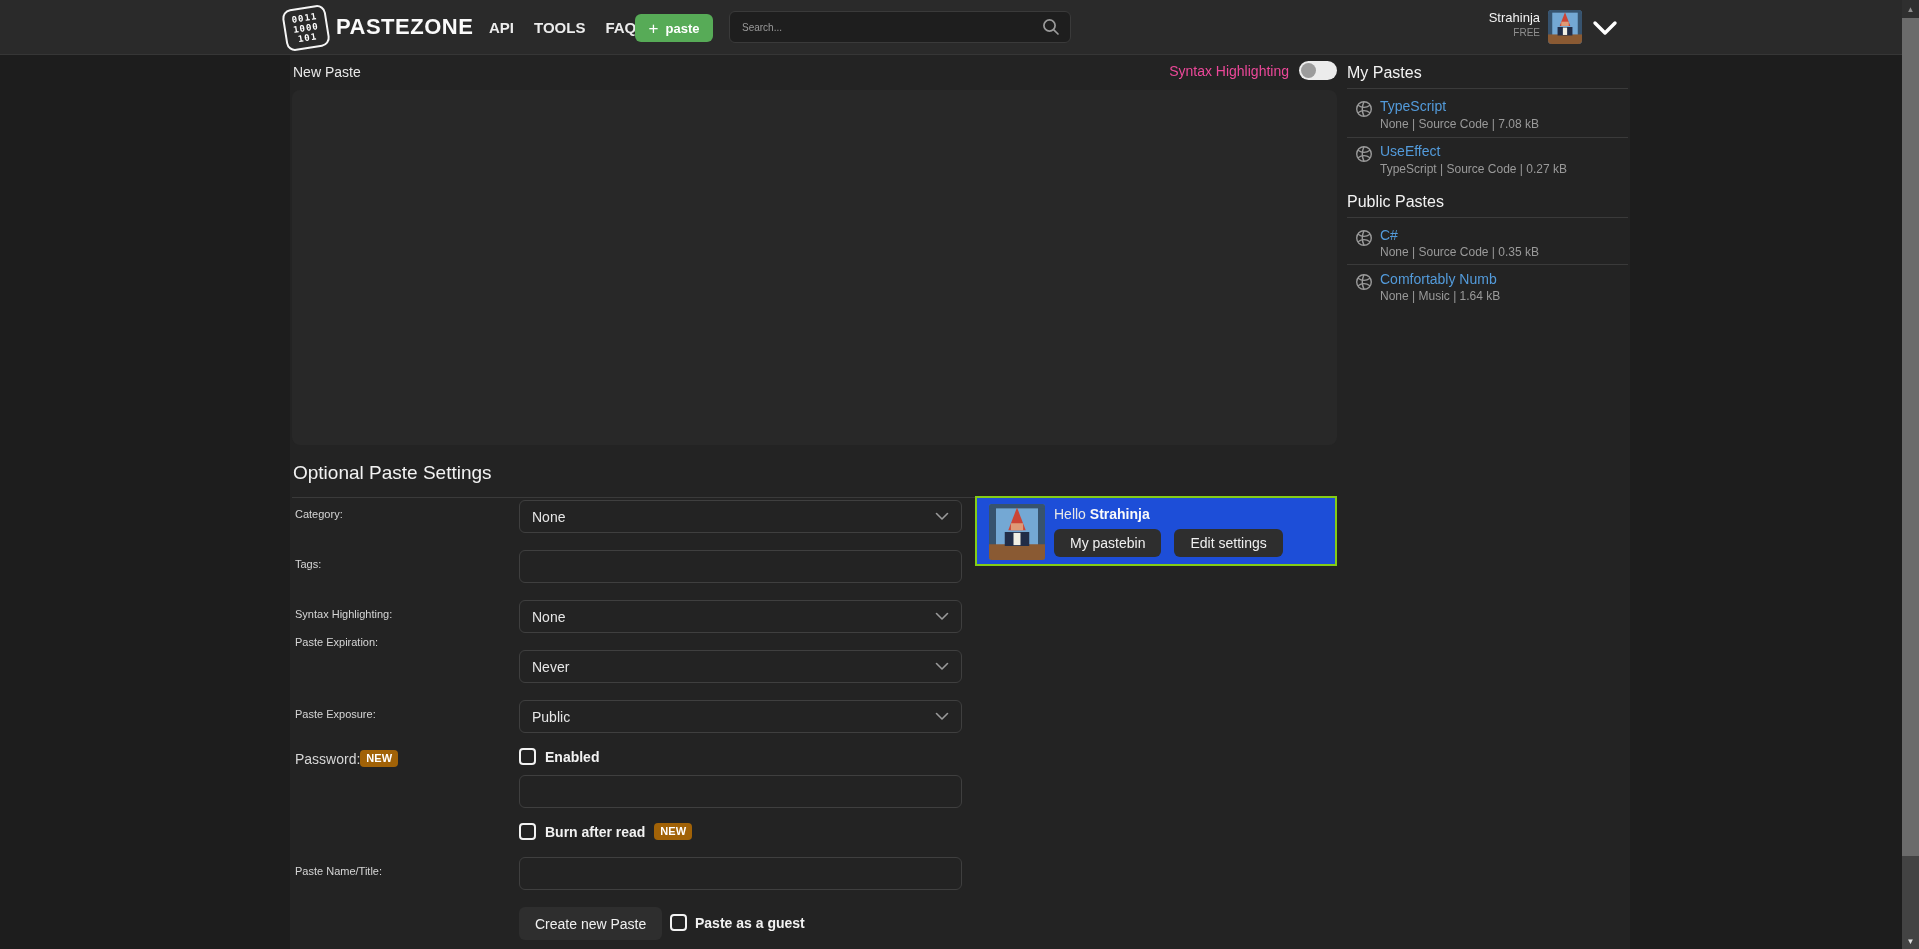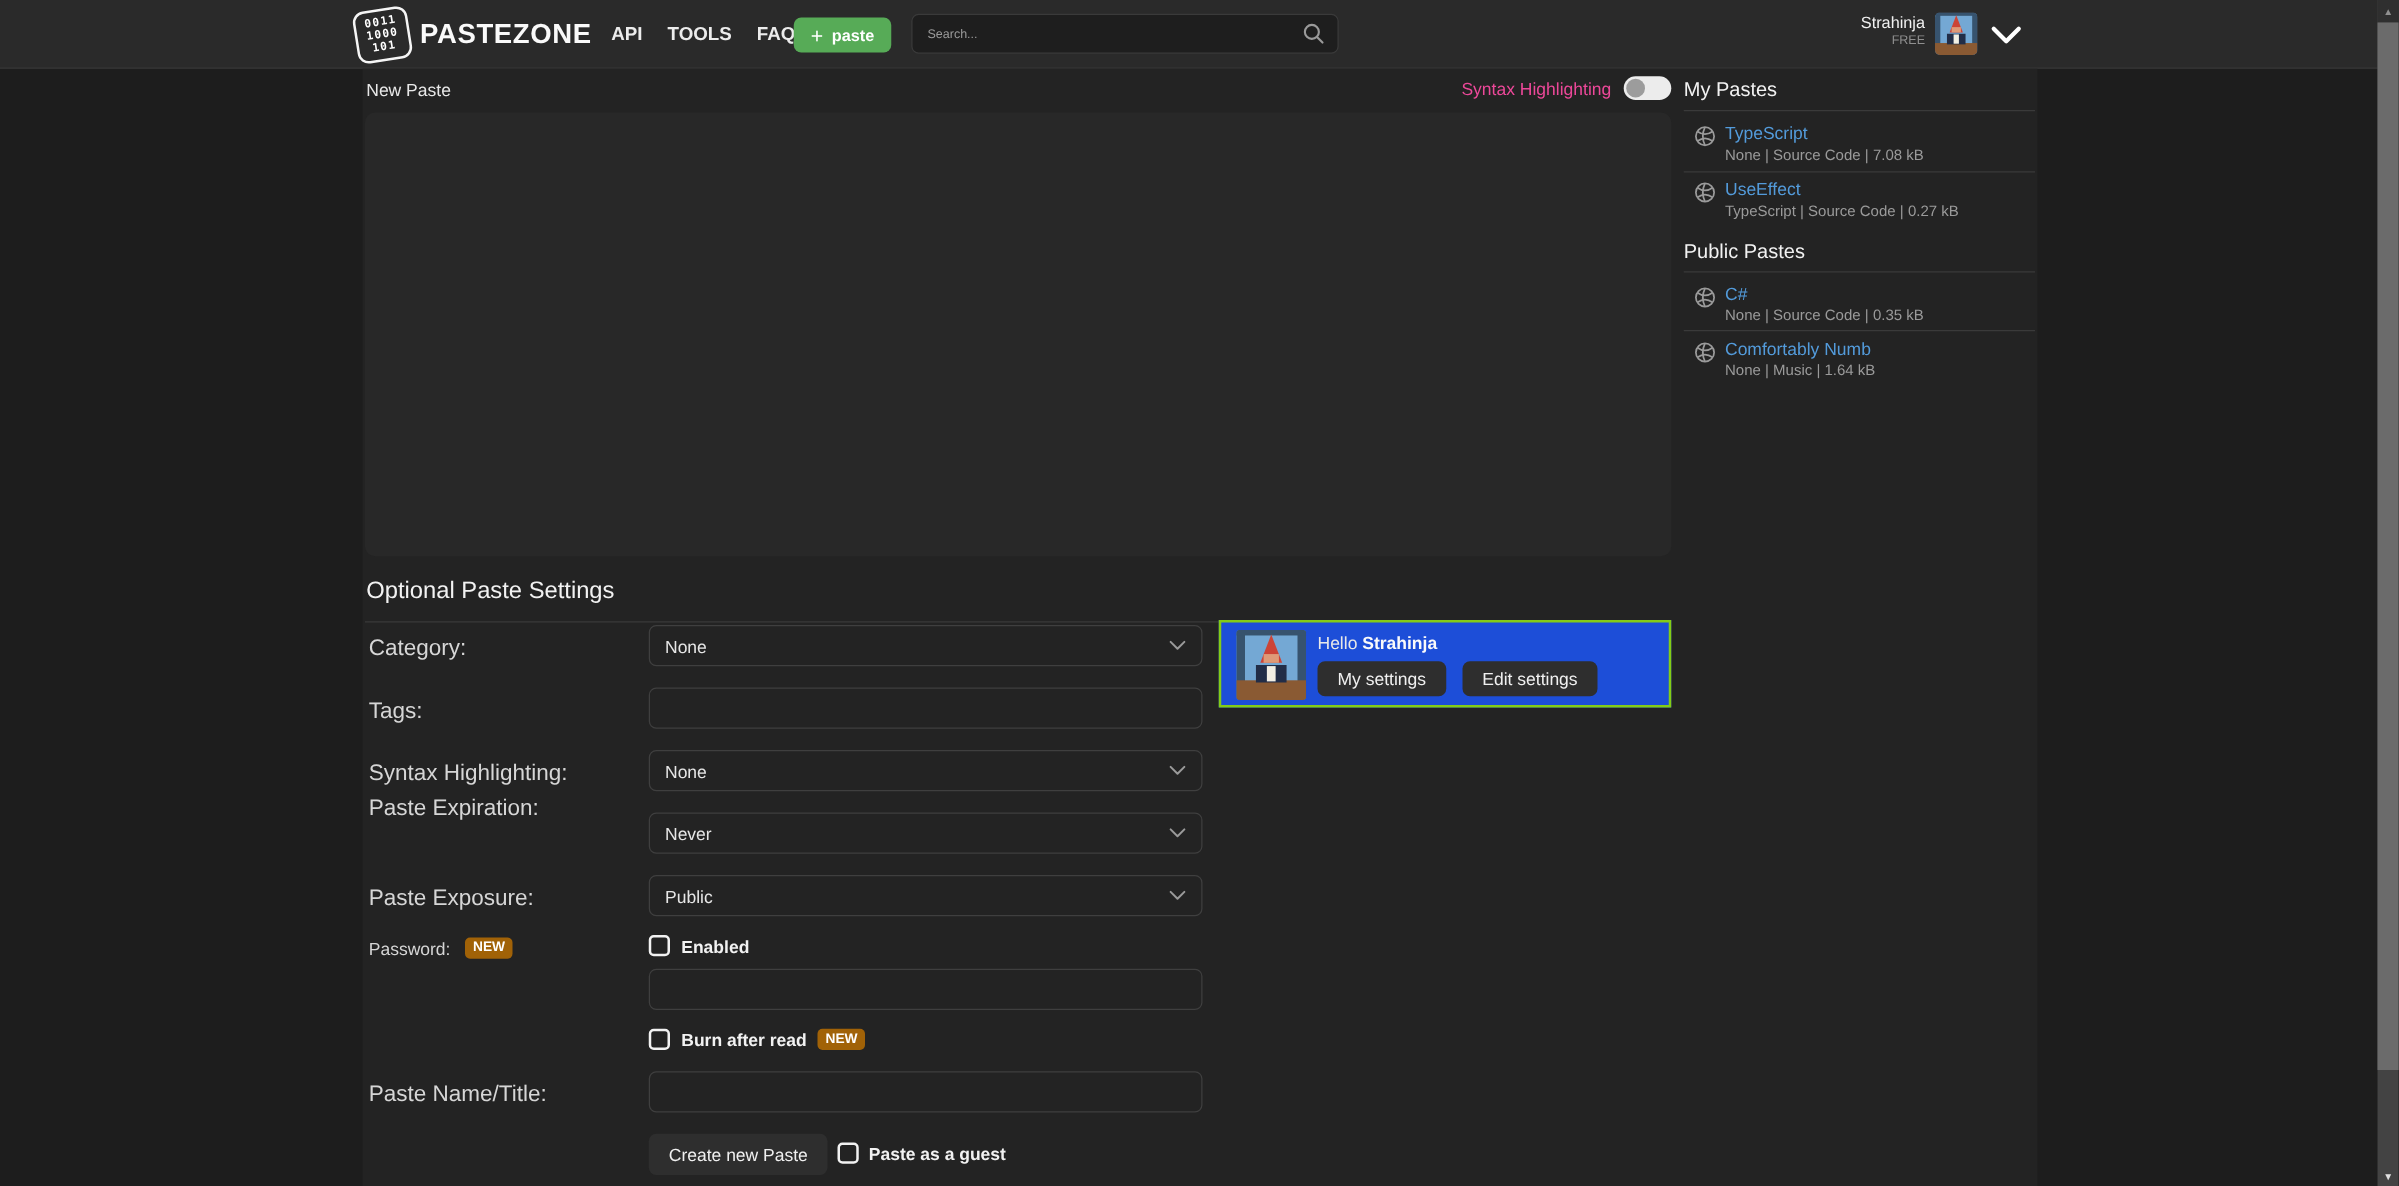--- a/index.html
+++ b/index.html
@@ -64,21 +64,21 @@
 
   .editor {
     position:absolute; left:0; top:35px; width:1045px; height:355px;
     background:#282828; border:none; border-radius:8px; resize:none; outline:none;
     color:#e8e8e8; font-family:"DejaVu Sans Mono", monospace; font-size:13px; padding:10px;
   }
 
   .settings-heading { position:absolute; left:1px; top:407px; font-size:19px; font-weight:400; color:#f2f2f2; }
   .settings-divider { position:absolute; left:0; top:442px; width:1045px; height:1px; background:#3a3a3a; }
 
-  .form-label { position:absolute; left:3px; font-size:18px; color:#d6d6d6; }
+  .form-label { position:absolute; left:3px; font-size:11px; color:#d6d6d6; }
   .control { position:absolute; left:227px; width:443px; height:33px; }
   .selectbox {
     background:#232323; border:1px solid #3f3f3f; border-radius:6px;
     display:flex; align-items:center; justify-content:space-between;
     padding:0 12px; cursor:pointer;
   }
   .selectbox .sel-value { font-size:14px; color:#e6e6e6; }
   .textinput {
     background:#232323; border:1px solid #3f3f3f; border-radius:6px;
     color:#e6e6e6; font-size:14px; padding:0 12px; outline:none; font-family:inherit;
@@ -87,21 +87,21 @@
   .check-row { position:absolute; left:227px; display:flex; align-items:center; gap:9px; }
   .checkbox {
     display:inline-block; width:17px; height:17px; border:2px solid #f2f2f2;
     border-radius:4px; background:transparent; cursor:pointer; flex:none;
   }
   .check-label { font-size:14px; font-weight:700; color:#f2f2f2; }
   .badge-new {
     display:inline-block; background:#a16207; color:#fff; font-size:11px;
     font-weight:700; padding:2px 6px; border-radius:4px; line-height:13px;
   }
-  .password-label-row { position:absolute; left:3px; top:695px; display:flex; align-items:center; gap:12px; }
+  .password-label-row { position:absolute; left:3px; top:695px; display:flex; align-items:center; gap:0; }
   .btn-dark {
     background:#2e2e2e; border:none; border-radius:6px; color:#f0f0f0;
     font-size:14px; font-family:inherit; cursor:pointer; padding:0 16px; height:33px;
   }
   .submit-btn { position:absolute; left:227px; top:852px; height:33px; }
   .guest-row { position:absolute; left:378px; top:859px; display:flex; align-items:center; gap:8px; }
 
   
   .hello-card {
     position:absolute; left:685px; top:441px; width:362px; height:70px;
@@ -279,21 +279,21 @@
         <rect x="14" y="16.5" width="4" height="7" fill="#f2efe4"></rect>
         <polygon points="16,2 11,15 21,15" fill="#cc4436"></polygon>
         <rect x="12.5" y="11" width="7" height="4" fill="#df9a77"></rect>
       </svg>
     </div>
     <div class="hello-greeting">
       <span>Hello</span>
       <b>Strahinja</b>
     </div>
     <div class="hello-buttons">
-      <button class="btn-dark">My settings</button>
+      <button class="btn-dark">My pastebin</button>
       <button class="btn-dark">Edit settings</button>
     </div>
   </div>
 
   <div class="sidebar">
     <div class="side-heading" style="top:9px;">My Pastes</div>
     <div class="side-divider" style="top:33px;"></div>
 
     <span class="paste-item-icon" style="top:45px;">
       <svg width="18" height="18" viewBox="0 0 18 18" fill="none" stroke="#9a9a9a" stroke-width="1.4">

